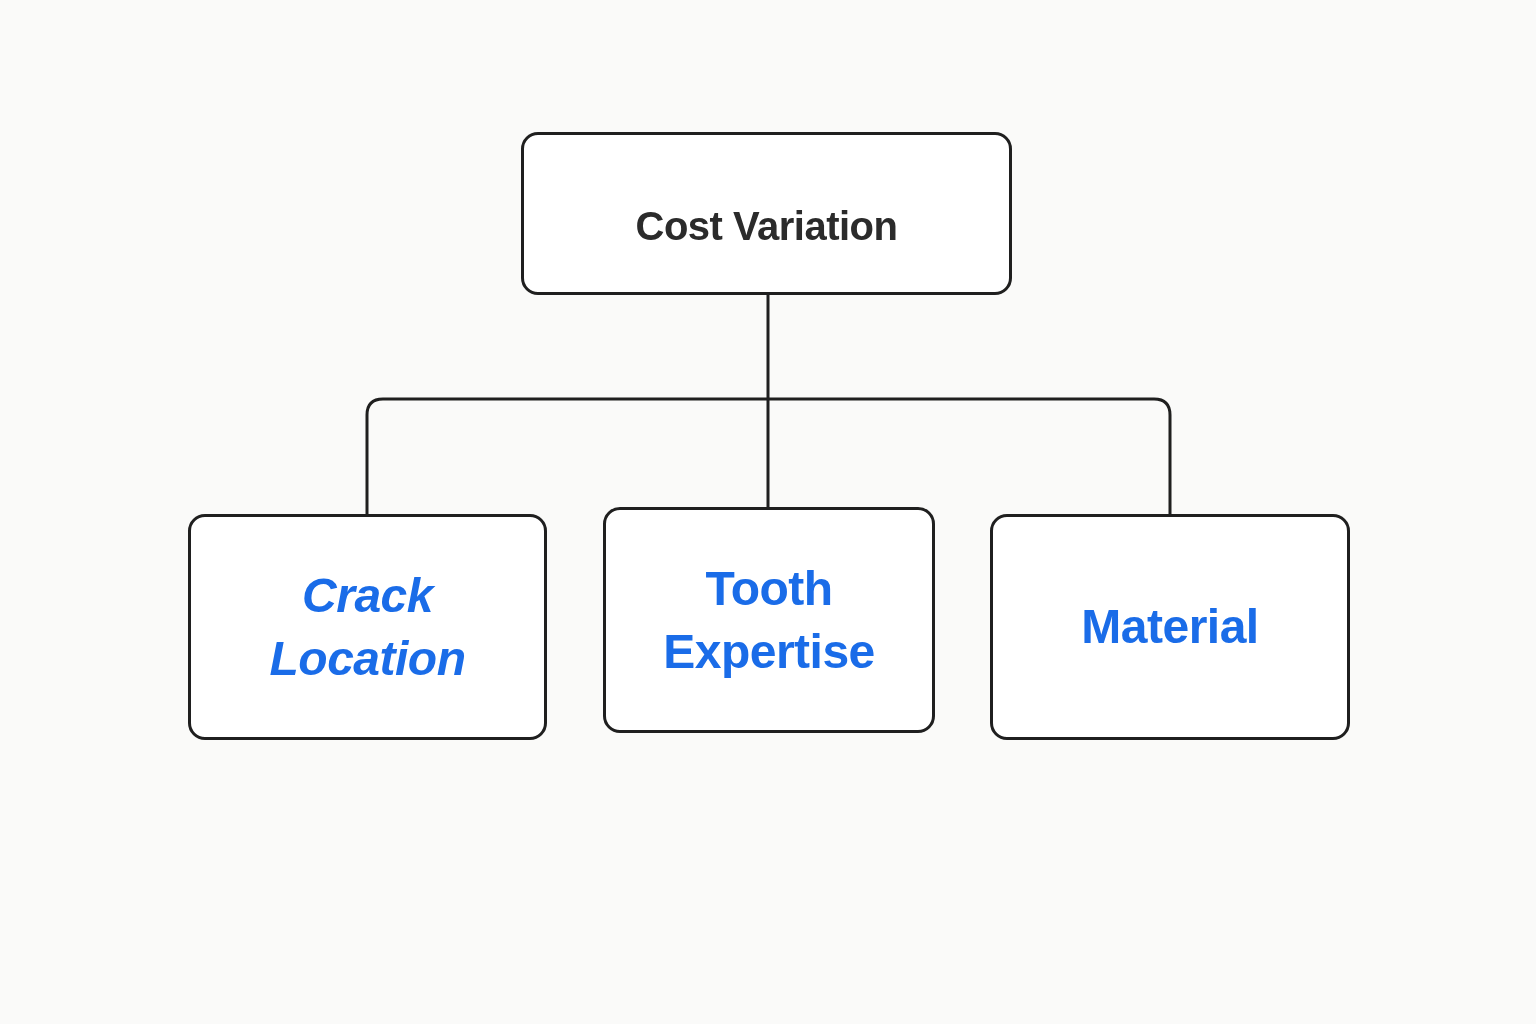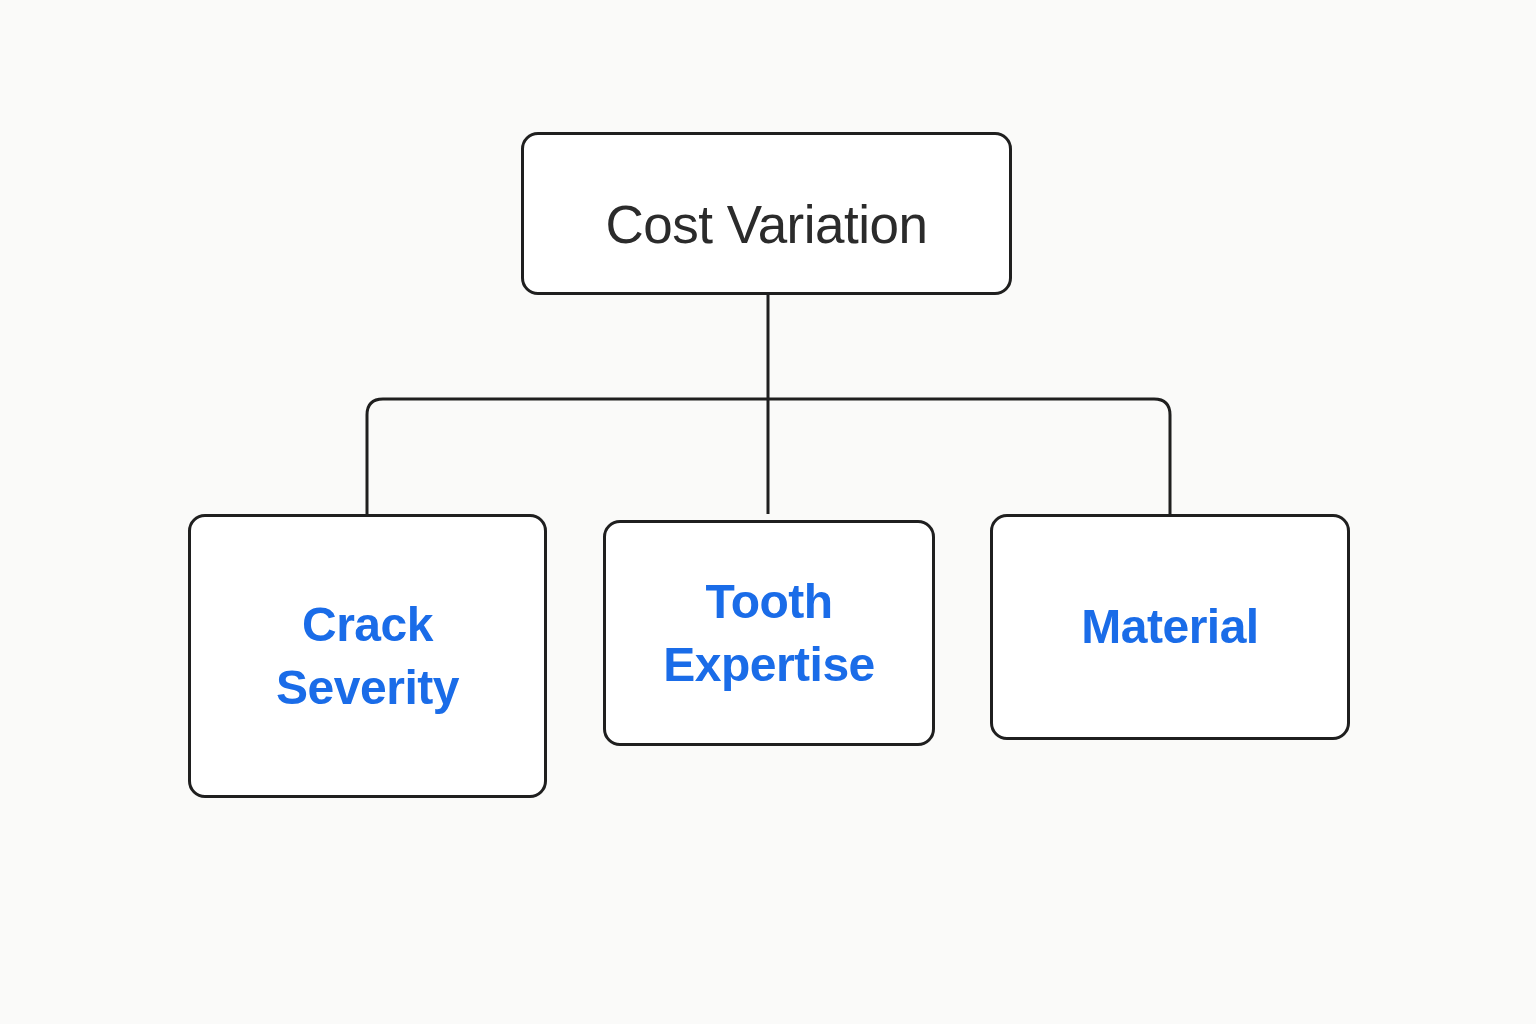--- a/index.html
+++ b/index.html
@@ -43,22 +43,22 @@
     background: var(--box-fill);
     border: 3px solid var(--line);
     border-radius: 17px;
     display: flex;
     align-items: center;
     justify-content: center;
     text-align: center;
   }
   .root-label {
     color: var(--root-text);
-    font-size: 53px;
-    font-weight: normal;
+    font-size: 40px;
+    font-weight: bold;
     letter-spacing: -0.5px;
     line-height: 1.15;
     margin-top: 24px;
   }
   .child-label {
     color: var(--child-text);
     font-size: 48px;
     font-weight: bold;
     letter-spacing: -0.5px;
     line-height: 1.32;
@@ -71,28 +71,28 @@
 
   <svg class="connectors" width="1536" height="1024" viewBox="0 0 1536 1024" aria-hidden="true">
     <path d="M768 295 L768 514"></path>
     <path d="M367 514 L367 415 Q367 399 383 399 L1154 399 Q1170 399 1170 415 L1170 514"></path>
   </svg>
 
   <div class="node" style="left:521px; top:132px; width:491px; height:163px;">
     <span class="root-label">Cost Variation</span>
   </div>
 
-  <div class="node" style="left:188px; top:514px; width:359px; height:284px;">
+  <div class="node" style="left:188px; top:514px; width:359px; height:226px;font-style:italic;">
     <span class="child-label">
       <span>Crack</span><br>
-      <span>Severity</span>
+      <span>Location</span>
     </span>
   </div>
 
-  <div class="node" style="left:603px; top:520px; width:332px; height:226px;">
+  <div class="node" style="left:603px; top:507px; width:332px; height:226px;">
     <span class="child-label">
       <span>Tooth</span><br>
       <span>Expertise</span>
     </span>
   </div>
 
   <div class="node" style="left:990px; top:514px; width:360px; height:226px;">
     <span class="child-label">
       <span>Material</span><br>
     </span>

